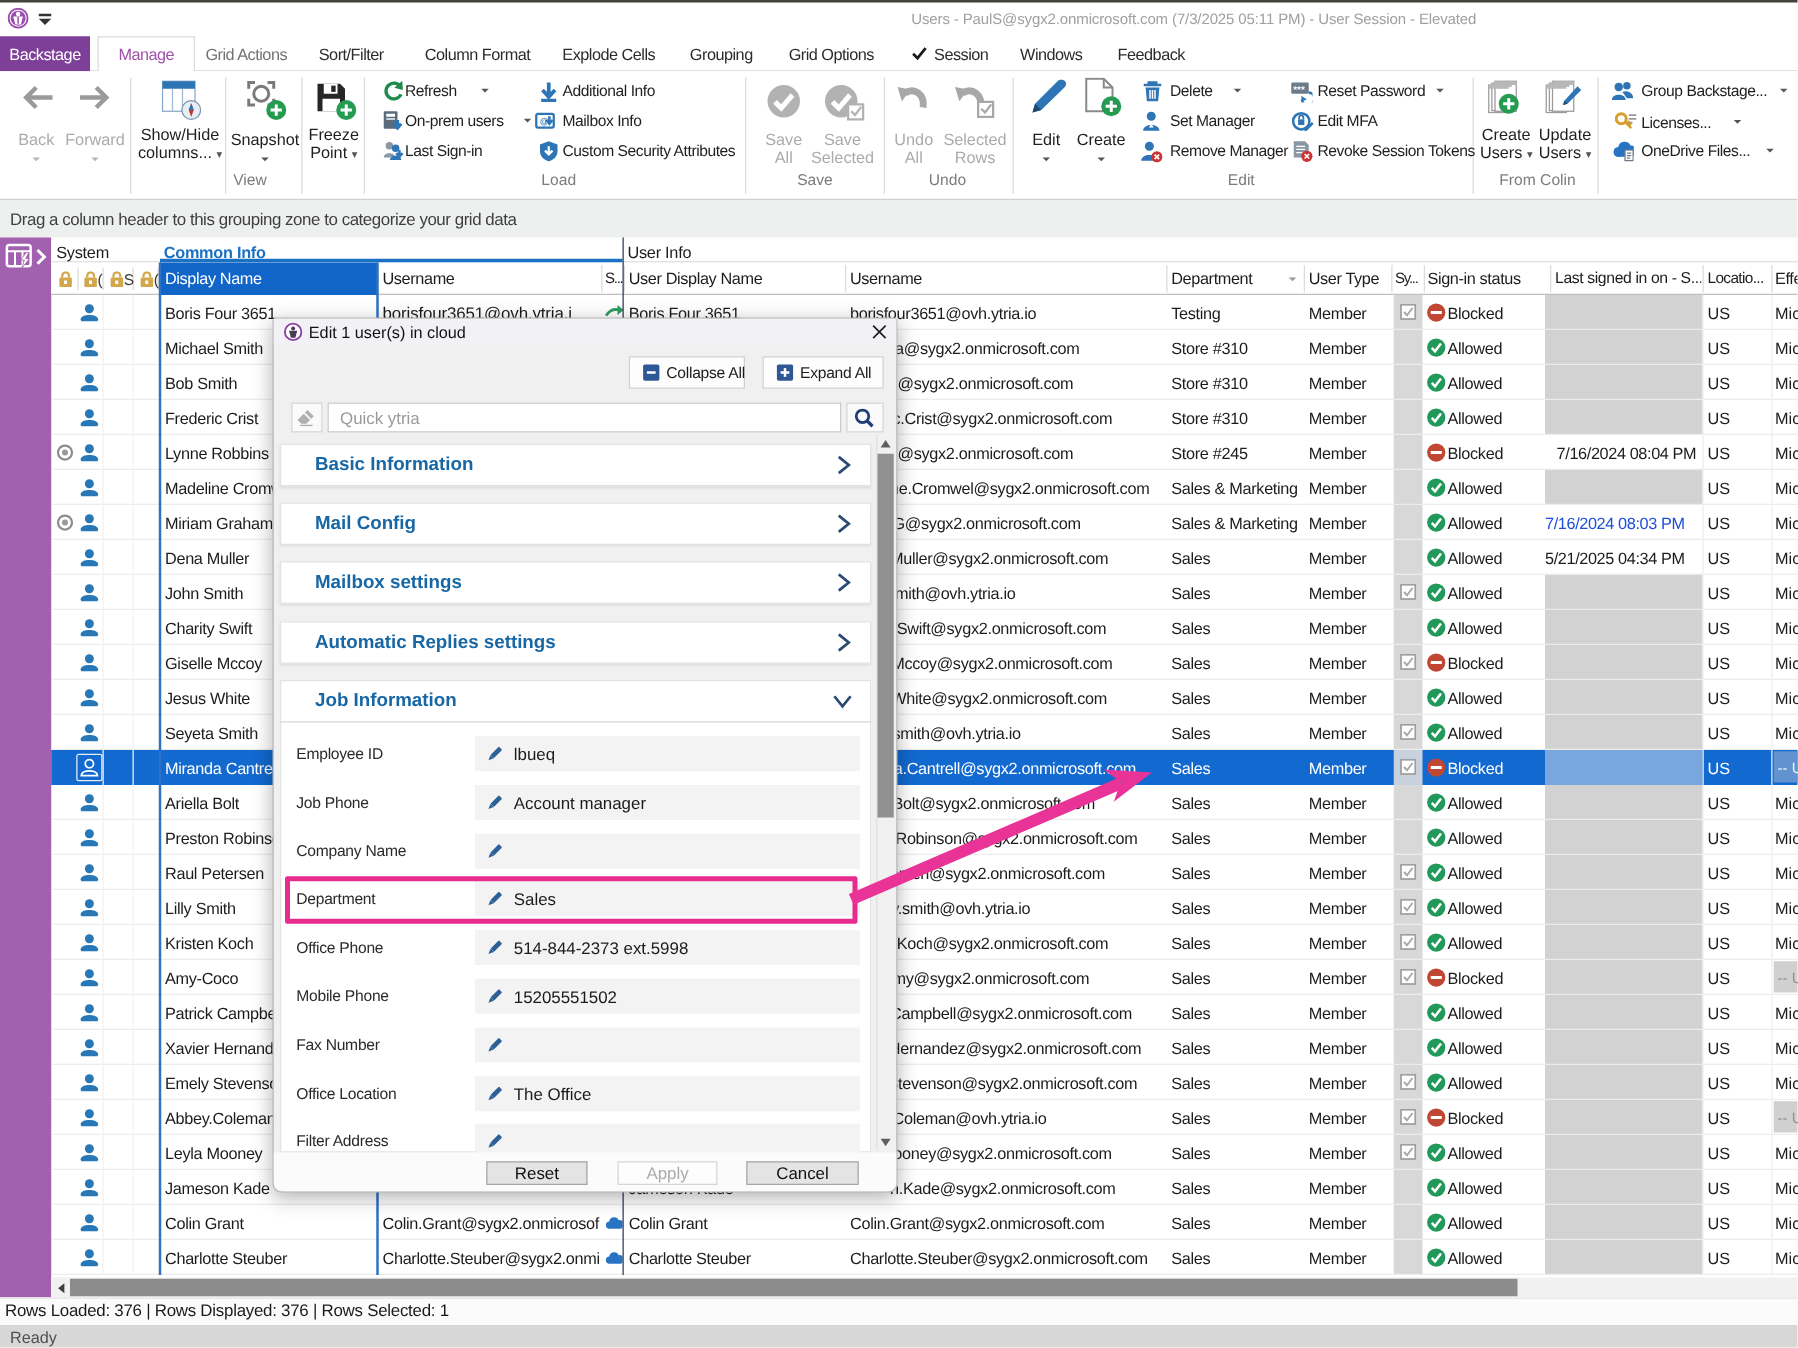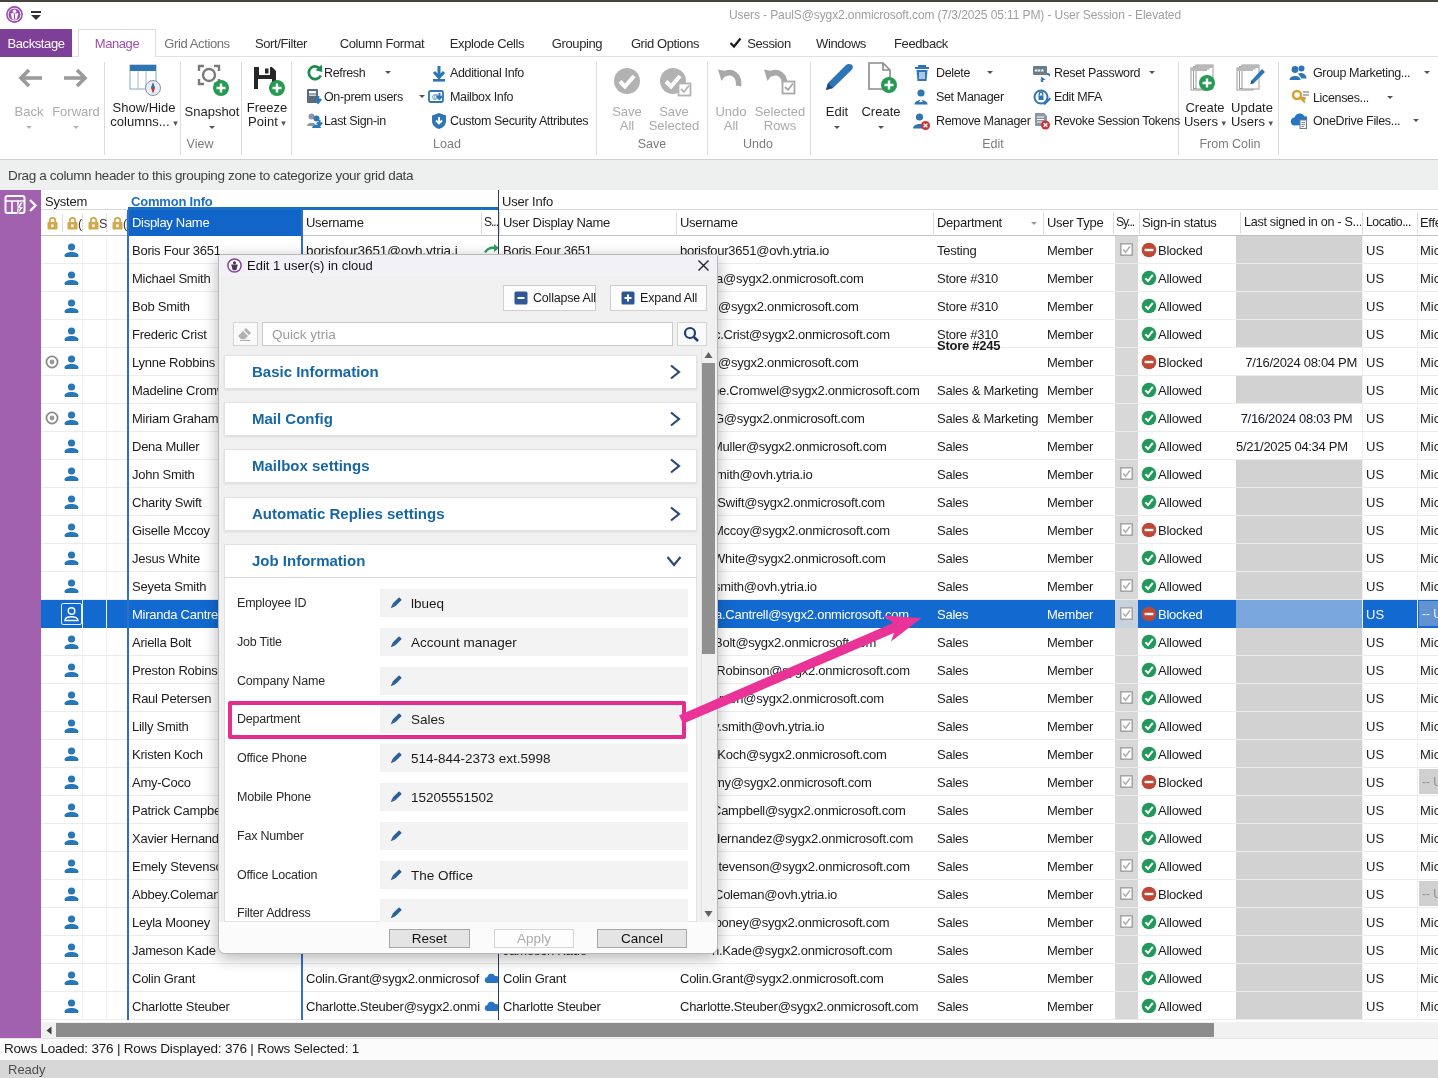--- a/index.html
+++ b/index.html
@@ -238,21 +238,21 @@
 <div class="txt" style="left:1205px;top:100px;transform:translateX(-50%);font-size:13px;color:#1f1f1f;font-weight:normal;">Create</div>
 <div class="txt" style="left:1205px;top:114px;transform:translateX(-50%);font-size:13px;color:#1f1f1f;">Users <span style="font-size:9px;color:#555;">▾</span></div>
 <div class="txt" style="left:1252px;top:100px;transform:translateX(-50%);font-size:13px;color:#1f1f1f;font-weight:normal;">Update</div>
 <div class="txt" style="left:1252px;top:114px;transform:translateX(-50%);font-size:13px;color:#1f1f1f;">Users <span style="font-size:9px;color:#555;">▾</span></div>
 <svg class="abs" style="left:1289px;top:64px;" width="18" height="18" viewBox="0 0 18 18">
     <circle cx="6" cy="5.5" r="3.4" fill="#2e75b6"></circle>
     <path d="M0.5 16 C0.5 10.5 11.5 10.5 11.5 16 Z" fill="#2e75b6"></path>
     <circle cx="12.5" cy="4.5" r="3" fill="#2e75b6"></circle>
     <path d="M9 9.5 C12 8 17.5 9.5 17.5 14.5 H12.5" fill="#2e75b6"></path>
   </svg>
-<div class="txt" style="left:1313px;top:66px;font-size:12.5px;color:#1f1f1f;font-weight:normal;letter-spacing:-0.35px;">Group Marketing...</div>
+<div class="txt" style="left:1313px;top:66px;font-size:12.5px;color:#1f1f1f;font-weight:normal;letter-spacing:-0.35px;">Group Backstage...</div>
 <div class="abs" style="left:1423.5px;top:71.2px;width:0;height:0;border-left:3.5px solid transparent;border-right:3.5px solid transparent;border-top:3.5px solid #555;"></div>
 <svg class="abs" style="left:1292px;top:89px;" width="18" height="18" viewBox="0 0 18 18">
     <circle cx="5" cy="6" r="4" fill="none" stroke="#d99e2b" stroke-width="2.4"></circle>
     <path d="M8 8.5 L13 13.5 M11 11.5 L13 9.5 M9.5 10 L11.5 8" stroke="#d99e2b" stroke-width="2"></path>
     <path d="M11 3 H17 M11 6 H17 M11 9 H14" stroke="#9a9a9a" stroke-width="1.4"></path>
   </svg>
 <div class="txt" style="left:1313px;top:91px;font-size:12.5px;color:#1f1f1f;font-weight:normal;letter-spacing:-0.35px;">Licenses...</div>
 <div class="abs" style="left:1386.5px;top:96.2px;width:0;height:0;border-left:3.5px solid transparent;border-right:3.5px solid transparent;border-top:3.5px solid #555;"></div>
 <svg class="abs" style="left:1289px;top:112px;" width="18" height="18" viewBox="0 0 18 18">
     <path d="M5 13.5 a4 4 0 0 1 0.6-7.9 a5.2 5.2 0 0 1 9.8-1.2 a4.4 4.4 0 0 1 1.8 8.6 Z" fill="#2874c4"></path>
@@ -406,21 +406,21 @@
     <circle cx="7" cy="7" r="5.6" fill="none" stroke="#8c8c8c" stroke-width="1.8"></circle>
     <circle cx="7" cy="7" r="2.4" fill="#9a9a9a"></circle>
   </svg>
 <svg class="abs" style="left:63px;top:354px;" width="17" height="16" viewBox="0 0 17 16">
     <circle cx="8.5" cy="5" r="3.6" fill="#2878b8"></circle>
     <path d="M1.5 13.5 C1.5 8.8 15.5 8.8 15.5 13.5 L15 15 H2 Z" fill="#2878b8"></path>
   </svg>
 <div class="txt" style="left:132px;top:355px;font-size:13px;color:#1c1c1c;font-weight:normal;letter-spacing:-0.25px;">Lynne Robbins</div>
 <div class="txt" style="left:503px;top:355px;font-size:13px;color:#1c1c1c;font-weight:normal;letter-spacing:-0.25px;">Lynne Robbins</div>
 <div class="txt" style="left:718px;top:355px;font-size:13px;color:#1c1c1c;font-weight:normal;letter-spacing:-0.25px;">@sygx2.onmicrosoft.com</div>
-<div class="txt" style="left:937px;top:338px;font-size:13px;color:#1c1c1c;font-weight:bold;letter-spacing:-0.25px;">Store #245</div>
+<div class="txt" style="left:937px;top:355px;font-size:13px;color:#1c1c1c;font-weight:normal;letter-spacing:-0.25px;">Store #245</div>
 <div class="txt" style="left:1047px;top:355px;font-size:13px;color:#1c1c1c;font-weight:normal;letter-spacing:-0.25px;">Member</div>
 <svg class="abs" style="left:1141px;top:354px;" width="16" height="16" viewBox="0 0 16 16">
     <circle cx="8" cy="8" r="7.3" fill="#bf4733"></circle>
     <rect x="3.6" y="6.8" width="8.8" height="2.4" fill="#fff"></rect>
   </svg>
 <div class="txt" style="left:1158px;top:355px;font-size:13px;color:#1c1c1c;font-weight:normal;letter-spacing:-0.25px;">Blocked</div>
 <div class="abs" style="left:1236px;top:348px;width:126px;height:27px;background:#fff;"></div>
 <div class="txt" style="left:1236px;top:355px;width:121px;text-align:right;font-size:13px;color:#1c1c1c;letter-spacing:-0.3px;">7/16/2024 08:04 PM</div>
 <div class="txt" style="left:1366px;top:355px;font-size:13px;color:#1c1c1c;font-weight:normal;">US</div>
 <div class="txt" style="left:1420px;top:355px;font-size:13px;color:#1c1c1c;font-weight:normal;">Mic</div>
@@ -454,21 +454,21 @@
 <div class="txt" style="left:503px;top:411px;font-size:13px;color:#1c1c1c;font-weight:normal;letter-spacing:-0.25px;">Miriam Graham</div>
 <div class="txt" style="left:714px;top:411px;font-size:13px;color:#1c1c1c;font-weight:normal;letter-spacing:-0.25px;">G@sygx2.onmicrosoft.com</div>
 <div class="txt" style="left:937px;top:411px;font-size:13px;color:#1c1c1c;font-weight:normal;letter-spacing:-0.25px;">Sales &amp; Marketing</div>
 <div class="txt" style="left:1047px;top:411px;font-size:13px;color:#1c1c1c;font-weight:normal;letter-spacing:-0.25px;">Member</div>
 <svg class="abs" style="left:1141px;top:410px;" width="16" height="16" viewBox="0 0 16 16">
     <circle cx="8" cy="8" r="7.3" fill="#22995a"></circle>
     <path d="M4.4 8.3 L7 11 L11.8 4.8" stroke="#fff" stroke-width="2" fill="none"></path>
   </svg>
 <div class="txt" style="left:1158px;top:411px;font-size:13px;color:#1c1c1c;font-weight:normal;letter-spacing:-0.25px;">Allowed</div>
 <div class="abs" style="left:1236px;top:404px;width:126px;height:27px;background:#fff;"></div>
-<div class="txt" style="left:1236px;top:411px;width:121px;text-align:center;font-size:13px;color:#0f172a;letter-spacing:-0.3px;">7/16/2024 08:03 PM</div>
+<div class="txt" style="left:1236px;top:411px;width:121px;text-align:left;font-size:13px;color:#1d4ed8;letter-spacing:-0.3px;">7/16/2024 08:03 PM</div>
 <div class="txt" style="left:1366px;top:411px;font-size:13px;color:#1c1c1c;font-weight:normal;">US</div>
 <div class="txt" style="left:1420px;top:411px;font-size:13px;color:#1c1c1c;font-weight:normal;">Mic</div>
 <div class="abs" style="left:41px;top:459px;width:1397px;height:1px;background:#ececec;"></div>
 <svg class="abs" style="left:63px;top:438px;" width="17" height="16" viewBox="0 0 17 16">
     <circle cx="8.5" cy="5" r="3.6" fill="#2878b8"></circle>
     <path d="M1.5 13.5 C1.5 8.8 15.5 8.8 15.5 13.5 L15 15 H2 Z" fill="#2878b8"></path>
   </svg>
 <div class="txt" style="left:132px;top:439px;font-size:13px;color:#1c1c1c;font-weight:normal;letter-spacing:-0.25px;">Dena Muller</div>
 <div class="txt" style="left:503px;top:439px;font-size:13px;color:#1c1c1c;font-weight:normal;letter-spacing:-0.25px;">Dena Muller</div>
 <div class="txt" style="left:712px;top:439px;font-size:13px;color:#1c1c1c;font-weight:normal;letter-spacing:-0.25px;">Muller@sygx2.onmicrosoft.com</div>
@@ -967,21 +967,21 @@
 <div class="abs" style="left:224px;top:577px;width:473px;height:1px;background:#d8d8d8;"></div>
 <div class="txt" style="left:237px;top:596.0px;font-size:12.5px;color:#2a2a2a;font-weight:normal;letter-spacing:-0.2px;">Employee ID</div>
 <div class="abs" style="left:380px;top:589px;width:308px;height:28px;background:#f3f3f3;"></div>
 <svg class="abs" style="left:388px;top:596.0px;" width="15" height="15" viewBox="0 0 15 15">
     <g transform="rotate(45 7.5 7.5)">
       <rect x="5.6" y="0.5" width="3.8" height="9.5" rx="0.8" fill="#2d6096"></rect>
       <path d="M5.6 10 h3.8 l-1.9 4.2 z" fill="#2d6096"></path>
     </g>
   </svg>
 <div class="txt" style="left:411px;top:596.0px;font-size:13.5px;color:#1b1b1b;font-weight:normal;">lbueq</div>
-<div class="txt" style="left:237px;top:634.8px;font-size:12.5px;color:#2a2a2a;font-weight:normal;letter-spacing:-0.2px;">Job Title</div>
+<div class="txt" style="left:237px;top:634.8px;font-size:12.5px;color:#2a2a2a;font-weight:normal;letter-spacing:-0.2px;">Job Phone</div>
 <div class="abs" style="left:380px;top:628px;width:308px;height:28px;background:#f3f3f3;"></div>
 <svg class="abs" style="left:388px;top:634.8px;" width="15" height="15" viewBox="0 0 15 15">
     <g transform="rotate(45 7.5 7.5)">
       <rect x="5.6" y="0.5" width="3.8" height="9.5" rx="0.8" fill="#2d6096"></rect>
       <path d="M5.6 10 h3.8 l-1.9 4.2 z" fill="#2d6096"></path>
     </g>
   </svg>
 <div class="txt" style="left:411px;top:634.8px;font-size:13.5px;color:#1b1b1b;font-weight:normal;">Account manager</div>
 <div class="txt" style="left:237px;top:673.6px;font-size:12.5px;color:#2a2a2a;font-weight:normal;letter-spacing:-0.2px;">Company Name</div>
 <div class="abs" style="left:380px;top:667px;width:308px;height:28px;background:#f3f3f3;"></div>

